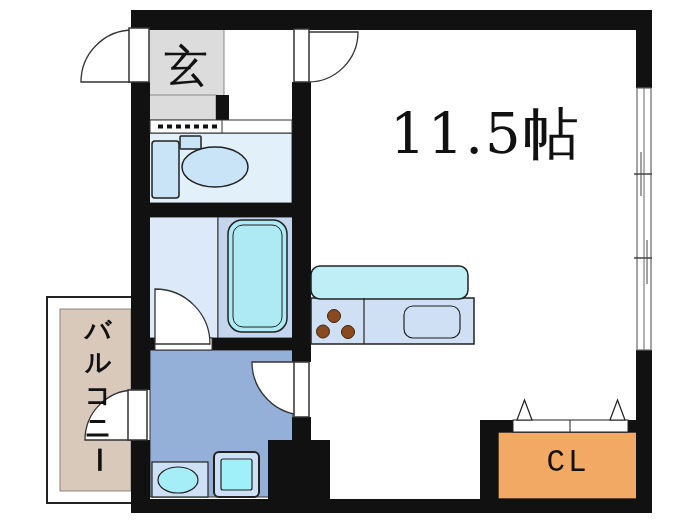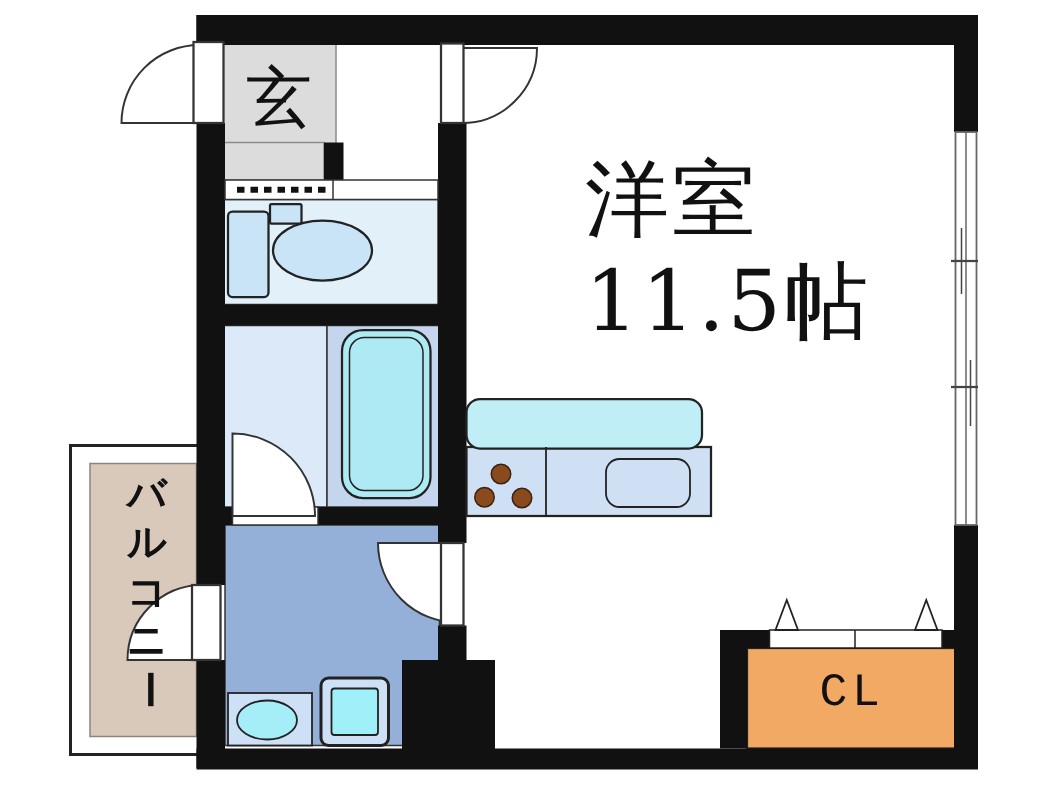--- a/index.html
+++ b/index.html
@@ -145,21 +145,20 @@
       <rect x="513" y="420" width="115" height="12" stroke-width="1"></rect>
       <line x1="570" y1="420" x2="570" y2="432" stroke-width="1"></line>
       <path d="M517,420 L532,420 L524.5,400 Z" stroke-width="1.2"></path>
       <path d="M610,420 L625,420 L617.5,400 Z" stroke-width="1.2"></path>
     </g>
   </svg>
 
   <div class="label genkan-label">玄</div>
 
   <div class="label mainroom-label">
-    <div>洋室</div>
     <div>11.5帖</div>
   </div>
 
   <div class="label cl-label">CL</div>
 
   <div class="label balcony-label">
     <span>バ</span>
     <span>ル</span>
     <span>コ</span>
     <span>ニ</span>

